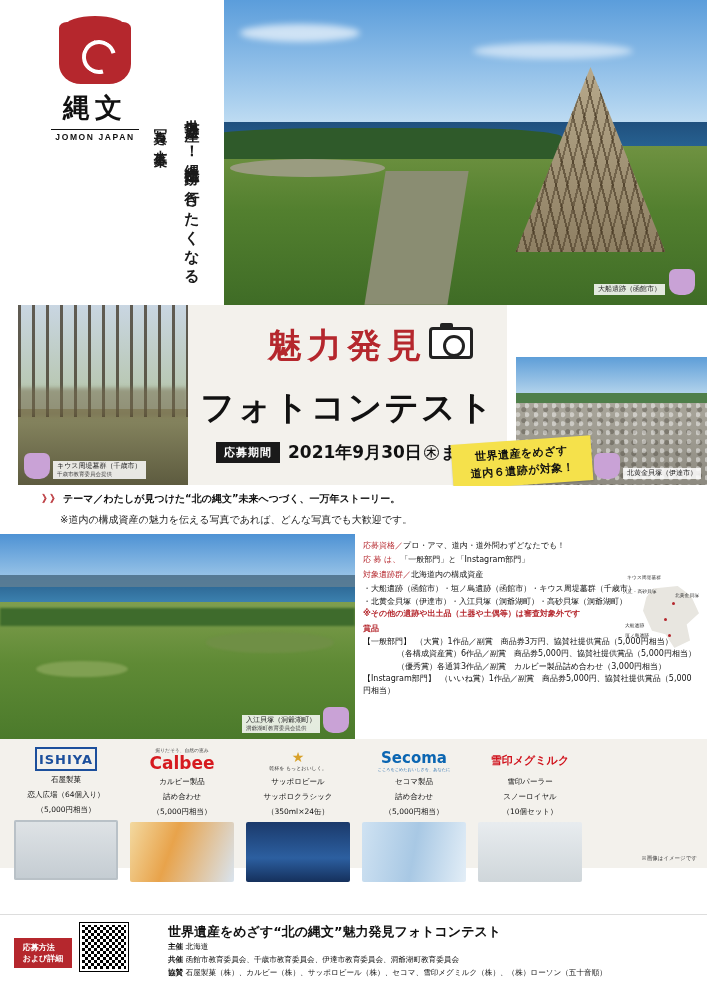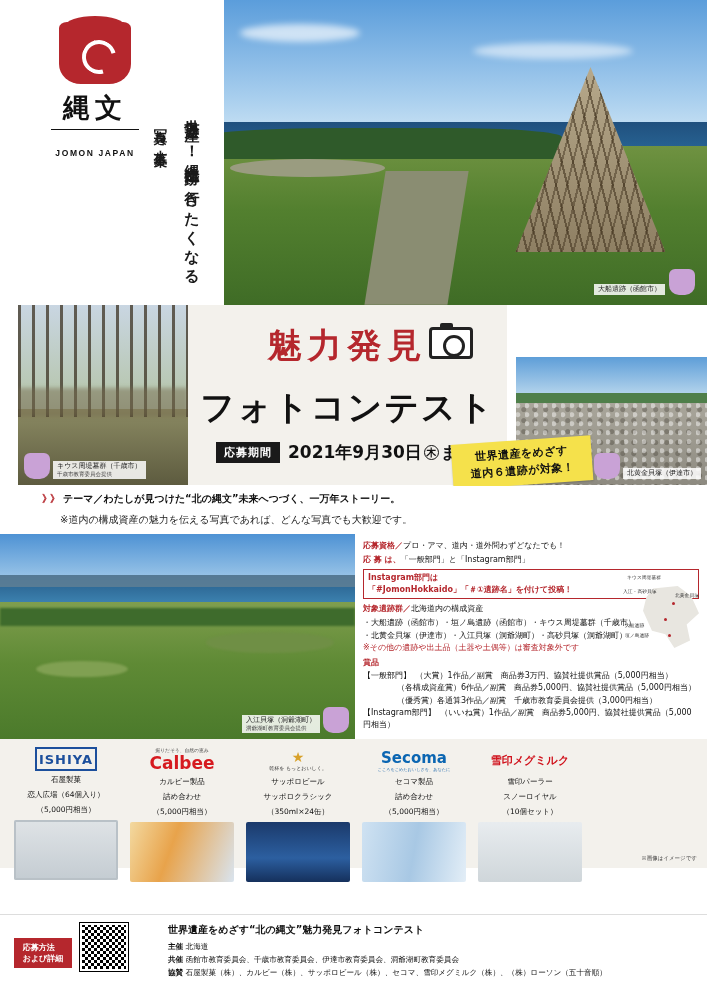--- a/index.html
+++ b/index.html
@@ -46,21 +46,21 @@
     width: 26px; height: 26px; margin: -13px 0 0 -13px;
     border: 4px solid #ffffff; border-radius: 50%;
     border-right-color: transparent;
     transform: rotate(30deg);
   }
   .jomon-kanji {
     margin-top: 6px; font-size: 27px; font-weight: bold; color: #111;
     letter-spacing: 5px; font-family: "DejaVu Sans", sans-serif;
   }
   .jomon-rom {
-    margin-top: 18px; font-size: 8.5px; letter-spacing: 1.6px; color: #111; font-weight: bold;
+    margin-top: 2px; font-size: 8.5px; letter-spacing: 1.6px; color: #111; font-weight: bold;
   }
   .jomon-rule { width: 88px; height: 1px; background: #111; margin: 3px auto 0; }
 
   .vtext {
     writing-mode: vertical-rl;
     font-family: "DejaVu Sans", sans-serif;
     font-weight: bold;
     color: #1a1a1a;
     line-height: 1.35;
     letter-spacing: 2px;
@@ -148,26 +148,26 @@
     font-family: "DejaVu Sans", sans-serif;
   }
 
   
   #details {
     position: absolute; left: 355px; top: 534px; width: 352px; height: 205px;
     background: #ffffff; padding: 6px 8px 0 8px;
     font-family: "DejaVu Sans", sans-serif; font-size: 8px; color: #111; line-height: 1.55;
   }
   #details .row { margin-bottom: 2px; }
-  #details .lbl { color: #b5272d; font-weight: bold; }
+  #details .lbl { color: #b5272d; font-weight: normal; }
   .insta-box {
     border: 1px solid #b5272d; color: #b5272d; font-weight: bold;
     padding: 2px 4px; margin: 2px 0 4px 0; font-size: 8px; line-height: 1.5;
   }
-  .red { color: #b5272d; }
+  .red { color: #b5272d; font-weight: bold; }
   .prize-head { color: #b5272d; font-weight: bold; margin-top: 3px; }
   .prize-line { padding-left: 2px; }
 
   
   #mini-map {
     position: absolute; right: 6px; top: 38px; width: 78px; height: 92px;
     font-size: 5px; color: #333;
   }
   .map-shape {
     position: absolute; right: 2px; top: 14px; width: 56px; height: 62px;
@@ -211,21 +211,21 @@
   }
   .qr {
     position: absolute; left: 80px; top: 8px; width: 48px; height: 48px;
     background:
       repeating-linear-gradient(0deg,#000 0 3px,#fff 3px 6px),
       repeating-linear-gradient(90deg,#000 0 3px,#fff 3px 6px);
     background-blend-mode: difference;
     border: 2px solid #fff; outline: 1px solid #000;
   }
   .ft-title {
-    position: absolute; left: 168px; top: 8px; font-size: 10px; font-weight: bold;
+    position: absolute; left: 168px; top: 8px; font-size: 13px; font-weight: bold;
     color: #111; font-family: "DejaVu Sans", sans-serif;
   }
   .ft-lines {
     position: absolute; left: 168px; top: 26px; font-size: 7.6px; color: #111;
     line-height: 1.7; font-family: "DejaVu Sans", sans-serif;
   }
   .ft-lines b { font-weight: bold; }
 
   
   .artifact {
@@ -343,36 +343,34 @@
   </div>
 </div>
 
 <div id="details">
   <div class="row">
     <span class="lbl">応募資格／</span><span>プロ・アマ、道内・道外問わずどなたでも！</span>
   </div>
   <div class="row">
     <span class="lbl">応 募 は、</span><span>「一般部門」と「Instagram部門」</span>
   </div>
-  <div class="insta-box" style="white-space:pre-line;">Instagram部門は
-「#JomonHokkaido」「＃①遺跡名」を付けて投稿！</div>
 
   <div class="row">
     <span class="lbl">対象遺跡群／</span><span>北海道内の構成資産</span>
   </div>
   <div>・大船遺跡（函館市）・垣ノ島遺跡（函館市）・キウス周堤墓群（千歳市）</div>
   <div>・北黄金貝塚（伊達市）・入江貝塚（洞爺湖町）・高砂貝塚（洞爺湖町）</div>
   <div class="red">※その他の遺跡や出土品（土器や土偶等）は審査対象外です</div>
 
   <div class="prize-head">賞品</div>
   <div>
     <div style="display:inline;">【一般部門】</div>
     <span class="prize-line">（大賞）1作品／副賞　商品券3万円、協賛社提供賞品（5,000円相当）</span>
     <div class="prize-line" style="padding-left:34px;">（各構成資産賞）6作品／副賞　商品券5,000円、協賛社提供賞品（5,000円相当）</div>
-    <div class="prize-line" style="padding-left:34px;">（優秀賞）各通算3作品／副賞　千歳市教育委員会提供（3,000円相当）</div>
+    <div class="prize-line" style="padding-left:34px;">（優秀賞）各通算3作品／副賞　カルビー製品詰め合わせ（3,000円相当）</div>
   </div>
   <div>
     <div style="display:inline;">【Instagram部門】</div>
     <span class="prize-line">（いいね賞）1作品／副賞　商品券5,000円、協賛社提供賞品（5,000円相当）</span>
   </div>
 
   <div id="mini-map">
     <div class="map-shape"></div>
     <div class="map-lbl" style="right:40px; top:2px;">キウス周堤墓群</div>
     <div class="map-lbl" style="left:0px;  top:16px;">入江・高砂貝塚</div>

